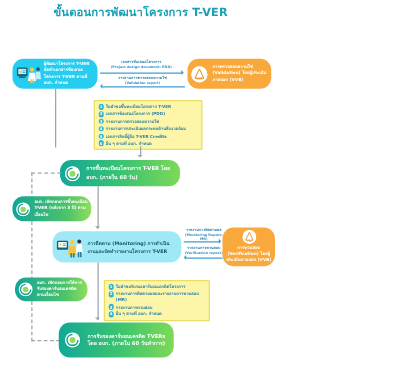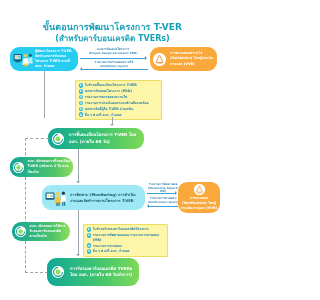--- a/index.html
+++ b/index.html
@@ -7,21 +7,21 @@
     width:225px;height:300px;overflow:hidden;
     background:#ffffff;
     font-family:"DejaVu Sans","Liberation Sans",sans-serif;
     position:relative;
   }
   #stage{position:relative;width:225px;height:300px;}
 
   
   .title{
     position:absolute;left:0;top:6px;width:225px;
-    text-align:center;color:#18a0b7;font-weight:bold;line-height:1.32;margin-top:16px;
+    text-align:center;color:#18a0b7;font-weight:bold;line-height:1.32;
   }
   .title .l1{font-size:9px;letter-spacing:.1px;}
   .title .l2{font-size:8px;}
   .title .l3{font-size:8px;}
 
   
   .abs{position:absolute;box-sizing:border-box;}
 
   
   .pill{border-radius:9px;display:flex;align-items:center;}
@@ -91,21 +91,20 @@
   
   .illus{position:absolute;}
 </style>
 </head>
 <body>
 
 <div id="stage">
 
   <div class="title">
     <div class="l1">ขั้นตอนการพัฒนาโครงการ T-VER</div>
-    <div class="l3">(สำหรับคาร์บอนเครดิต TVERs)</div>
   </div>
 
   <div class="abs pill pill-blue" style="left:10px;top:47px;width:68px;height:24px;">
     <div class="illus" style="left:3px;top:4px;width:20px;height:16px;">
       <svg width="20" height="16" viewBox="0 0 20 16">
         <rect x="0.5" y="3" width="8.5" height="7" rx="1" fill="#17607a"></rect>
         <rect x="1.6" y="4.1" width="6.3" height="4.2" fill="#bdeefb"></rect>
         <circle cx="3.2" cy="6.2" r="0.9" fill="#f7c948"></circle>
         <rect x="5" y="5.4" width="2.4" height="0.6" fill="#2aa9c9"></rect>
         <rect x="5" y="6.6" width="2.4" height="0.6" fill="#2aa9c9"></rect>

